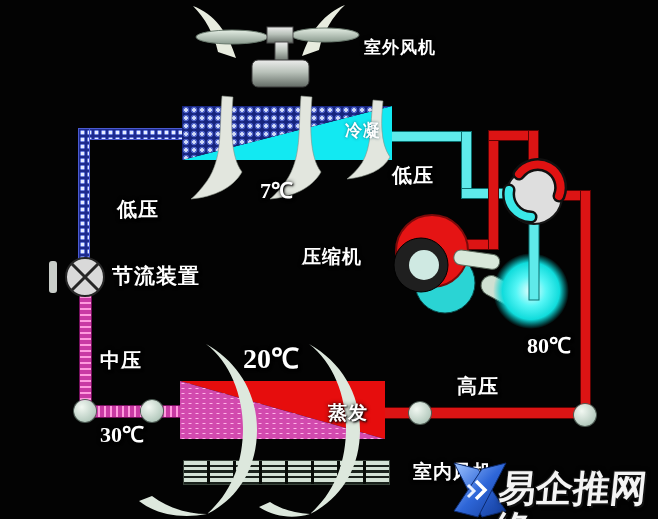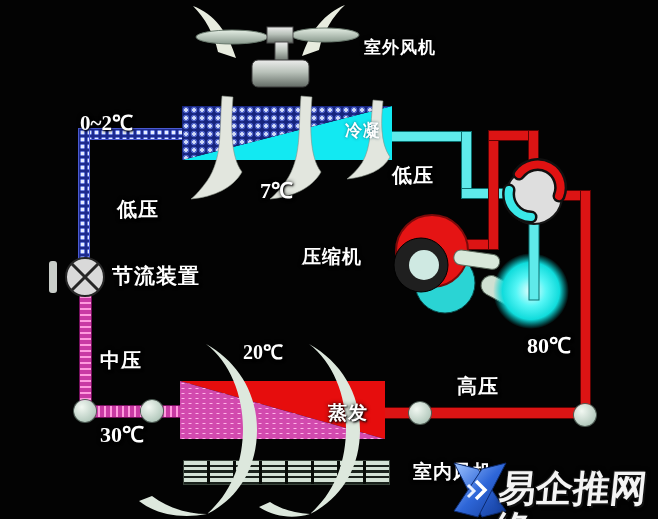--- a/index.html
+++ b/index.html
@@ -148,29 +148,28 @@
     <g>
       <circle cx="534" cy="196" r="28" fill="#dedede" stroke="#161616" stroke-width="2"></circle>
       <path d="M519 174 A 23 23 0 0 1 559 196" stroke="#101010" stroke-width="13" fill="none" stroke-linecap="round"></path>
       <path d="M519 174 A 23 23 0 0 1 559 196" stroke="#e01212" stroke-width="8" fill="none" stroke-linecap="round"></path>
       <path d="M509 190 A 23 23 0 0 0 531 217" stroke="#101010" stroke-width="13" fill="none" stroke-linecap="round"></path>
       <path d="M509 190 A 23 23 0 0 0 531 217" stroke="#3ae8e8" stroke-width="8" fill="none" stroke-linecap="round"></path>
     </g>
   </svg>
 
   <div class="lbl cjk" style="left:364px;top:36px;font-size:17px;">室外风机</div>
-  <div class="lbl num" style="left:80px;top:108px;font-size:21px;">0~2℃</div>
   <div class="lbl cjk" style="left:117px;top:196px;font-size:20px;">低压</div>
   <div class="lbl cjk" style="left:337px;top:119px;font-size:17px;text-shadow:0 0 3px rgba(0,60,80,.7);margin-left:8px;">冷凝</div>
   <div class="lbl num" style="left:260px;top:174px;font-size:22px;">7℃</div>
   <div class="lbl cjk" style="left:392px;top:162px;font-size:20px;">低压</div>
   <div class="lbl cjk" style="left:302px;top:244px;font-size:19px;">压缩机</div>
   <div class="lbl cjk" style="left:112px;top:262px;font-size:21px;">节流装置</div>
   <div class="lbl cjk" style="left:100px;top:347px;font-size:20px;">中压</div>
-  <div class="lbl num" style="left:243px;top:338px;font-size:20px;">20℃</div>
+  <div class="lbl num" style="left:243px;top:338px;font-size:28px;">20℃</div>
   <div class="lbl num" style="left:100px;top:418px;font-size:22px;">30℃</div>
   <div class="lbl num" style="left:527px;top:329px;font-size:22px;">80℃</div>
   <div class="lbl cjk" style="left:328px;top:400px;font-size:19px;">蒸发</div>
   <div class="lbl cjk" style="left:457px;top:373px;font-size:20px;">高压</div>
   <div class="lbl cjk" style="left:413px;top:459px;font-size:19px;">室内风机</div>
 
   <svg class="abs z70" style="left:448px;top:461px;" width="64" height="58" viewBox="0 0 64 58">
     <defs>
       <linearGradient id="wmG" x1="0" y1="0" x2="1" y2="1">
         <stop offset="0" stop-color="#9fc4ff"></stop>

